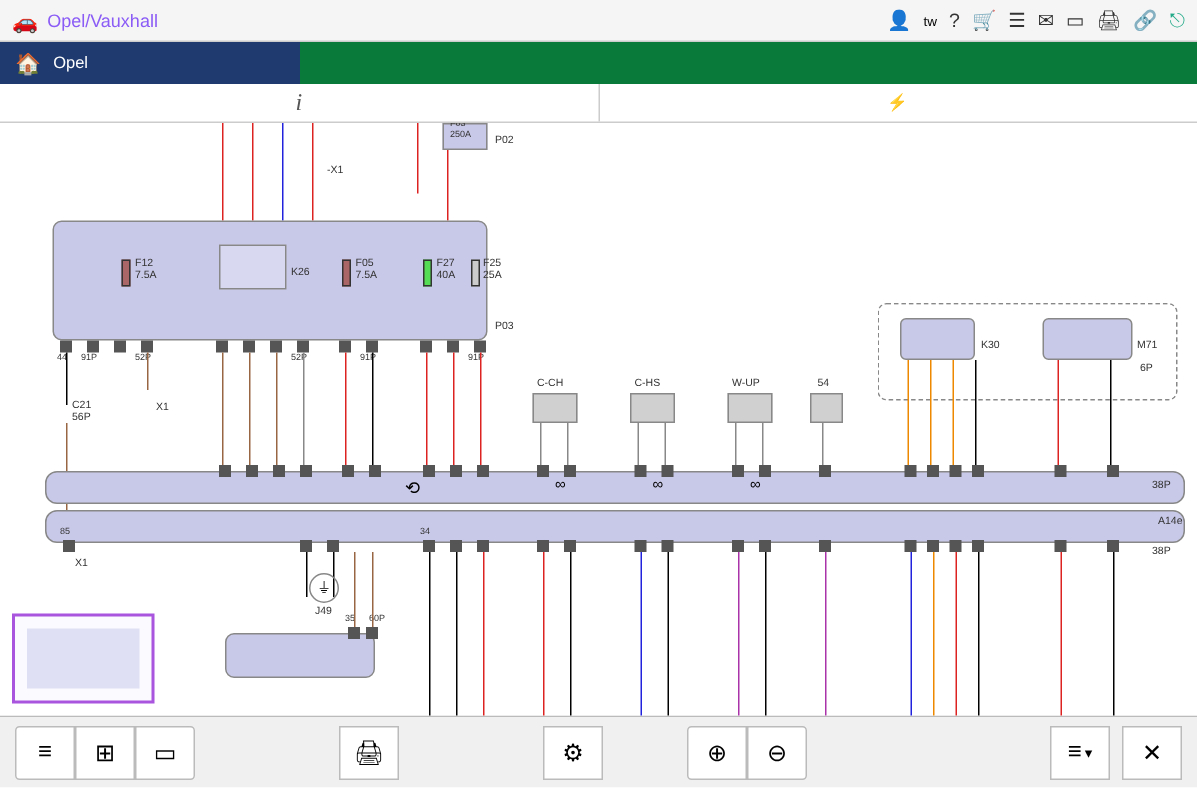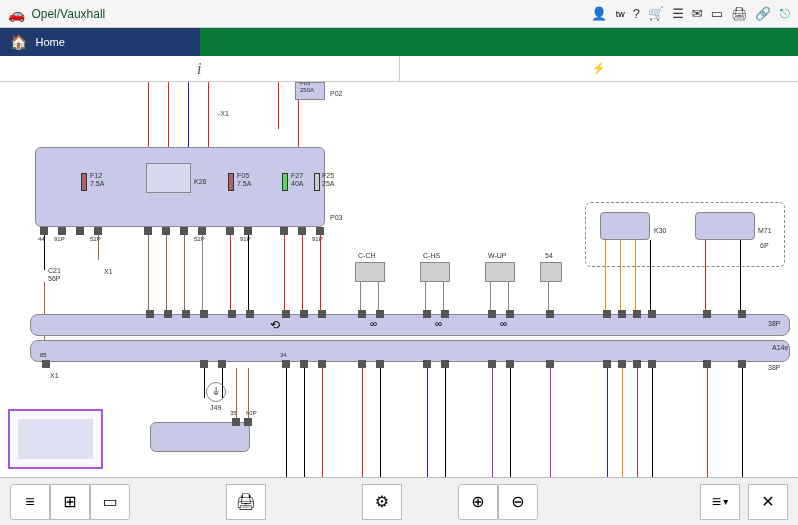--- a/index.html
+++ b/index.html
@@ -2,21 +2,21 @@
 <html><head>
 <meta charset="utf-8">
 <style>
   * { box-sizing: border-box; margin: 0; padding: 0; }
   body { font-family: Arial, sans-serif; font-size: 11px; background: #fff; width: 798px; height: 525px; overflow: hidden; position: relative; }
   
   .topbar { height: 28px; background: #f5f5f5; border-bottom: 1px solid #ccc; display: flex; align-items: center; padding: 0 8px; }
   .topbar-left { display: flex; align-items: center; gap: 6px; flex: 1; }
   .topbar-right { display: flex; align-items: center; gap: 8px; }
   .car-icon { font-size: 14px; }
-  .vehicle-name { font-size: 12px; color: #14532d; }
+  .vehicle-name { font-size: 12px; color: #8b5cf6; }
   .tb-icon { font-size: 13px; cursor: pointer; color: #333; }
   .tb-icon.green { color: #2a8; }
   
   .navbar { height: 28px; display: flex; }
   .nav-home { background: #1e3a6e; color: #fff; width: 200px; display: flex; align-items: center; padding: 0 10px; gap: 8px; }
   .nav-home-icon { font-size: 14px; }
   .nav-rest { background: #0a7a3a; flex: 1; }
   
   .tabs { height: 26px; display: flex; border-bottom: 1px solid #ccc; }
   .tab { flex: 1; display: flex; align-items: center; justify-content: center; border-right: 1px solid #ccc; color: #555; cursor: pointer; }
@@ -85,21 +85,21 @@
     <span class="tb-icon">▭</span>
     <span class="tb-icon">🖨</span>
     <span class="tb-icon green">🔗</span>
     <span class="tb-icon green">⎋</span>
   </div>
 </div>
 
 <div class="navbar">
   <div class="nav-home">
     <span class="nav-home-icon">🏠</span>
-    <span>Home</span>
+    <span>Opel</span>
   </div>
   <div class="nav-rest"></div>
 </div>
 
 <div class="tabs">
   <div class="tab">
       <span style="font-family:serif;font-style:italic;font-size:16px;">i</span>
     </div>
   <div class="tab">
       <span style="color:#0a7a3a;">⚡</span>

